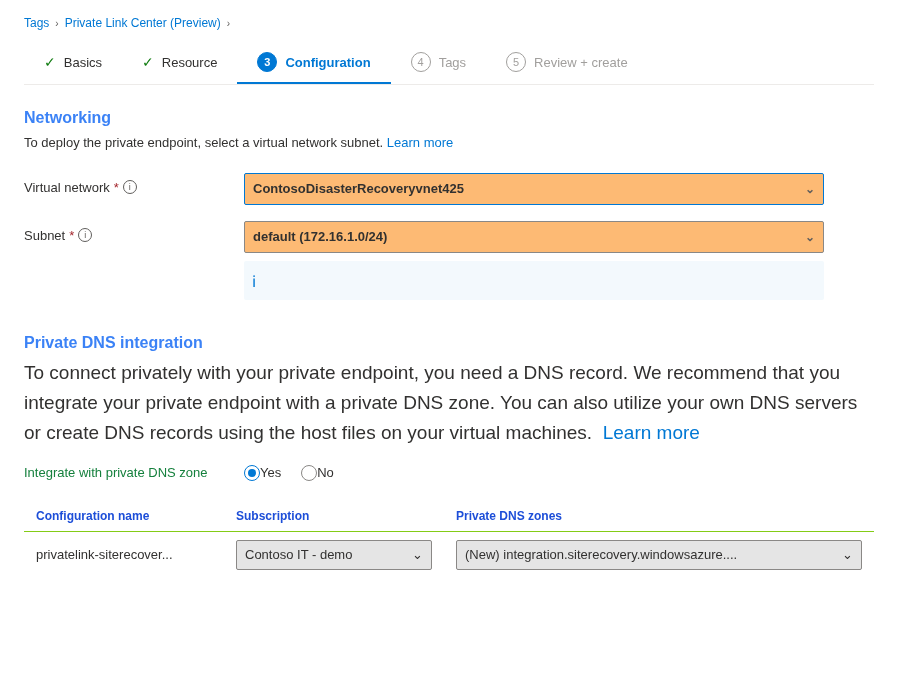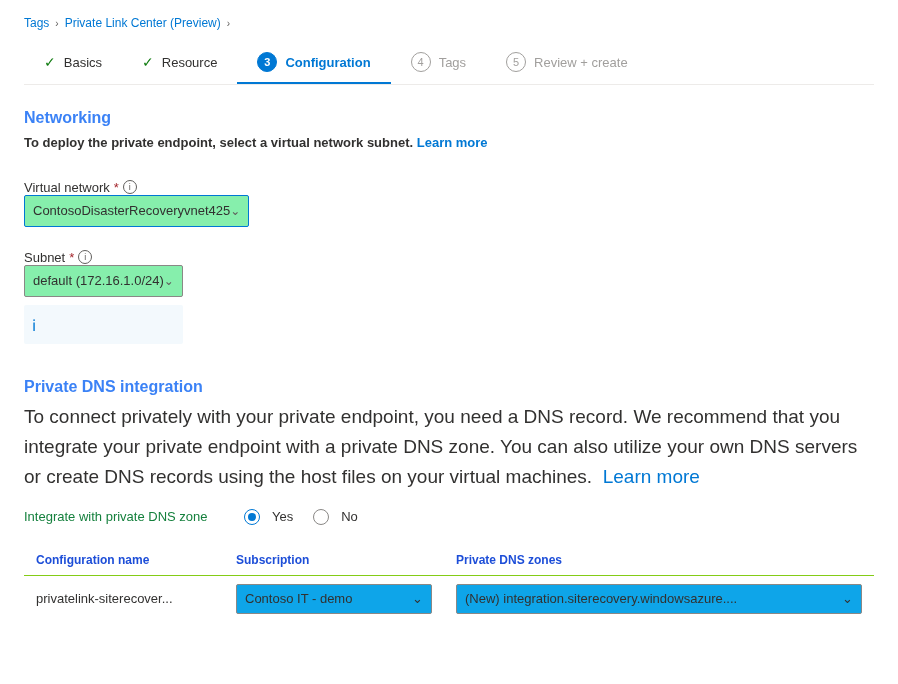--- a/index.html
+++ b/index.html
@@ -21,64 +21,64 @@
     .wizard-tab { display: flex; align-items: center; gap: 8px; padding: 10px 20px; font-size: 13px; color: #605e5c; cursor: pointer; border-bottom: 2px solid transparent; white-space: nowrap; }
     .wizard-tab.completed { color: #323130; }
     .wizard-tab.active { color: #0078d4; border-bottom: 2px solid #0078d4; font-weight: 600; }
     .wizard-tab.inactive { color: #a19f9d; }
     .tab-num { width: 20px; height: 20px; border-radius: 50%; border: 1px solid #a19f9d; display: flex; align-items: center; justify-content: center; font-size: 11px; color: #a19f9d; }
     .tab-num.active-num { background: #0078d4; border-color: #0078d4; color: #fff; }
     .check-icon { color: #107c10; font-size: 14px; }
 
     
     .section-title { font-size: 16px; font-weight: 600; color: #3b82f6; margin-bottom: 6px; }
-    .section-desc { font-size: 13px; color: #323130; margin-bottom: 20px; line-height: 1.5; font-weight: bold; }
+    .section-desc { font-size: 13px; color: #323130; margin-bottom: 20px; line-height: 1.5; }
     .section-desc a { color: #0078d4; text-decoration: none; }
 
     
-    .form-row { display: flex; align-items: flex-start; margin-bottom: 16px; flex-direction: column; }
+    .form-row { display: flex; align-items: flex-start; margin-bottom: 16px; }
     .form-label { width: 220px; min-width: 220px; padding-top: 7px; font-size: 13px; color: #323130; display: flex; align-items: center; gap: 4px; }
     .required { color: #a4262c; }
     .info-icon { width: 14px; height: 14px; border-radius: 50%; border: 1px solid #605e5c; display: inline-flex; align-items: center; justify-content: center; font-size: 9px; color: #605e5c; cursor: pointer; }
 
     .form-control { flex: 1; max-width: 580px; }
 
-    .dropdown { width: 100%; height: 32px; border: 1px solid #0078d4; border-radius: 2px; background: #86efac; display: flex; align-items: center; justify-content: space-between; padding: 0 8px; cursor: pointer; font-size: 13px; color: #323130; }
+    .dropdown { width: 100%; height: 32px; border: 1px solid #0078d4; border-radius: 2px; background: #fdba74; display: flex; align-items: center; justify-content: space-between; padding: 0 8px; cursor: pointer; font-size: 13px; color: #323130; font-weight: bold; }
     .dropdown.normal { border-color: #8a8886; }
     .dropdown .chevron-down { color: #605e5c; font-size: 12px; }
 
     
     .info-box { display: flex; gap: 8px; margin-top: 8px; background: #f3f9fd; border: none; padding: 8px; border-radius: 2px; }
     .info-box-icon { color: #0078d4; font-size: 16px; margin-top: 1px; flex-shrink: 0; }
     .info-box-text { font-size: 12px; color: #323130; line-height: 1.5; }
 
     
     .dns-section { margin-top: 34px; }
     .dns-desc { font-size: 19px; color: #323130; line-height: 1.6; margin-bottom: 16px; }
     .dns-desc a { color: #0078d4; text-decoration: none; }
 
     
     .radio-row { display: flex; align-items: center; margin-bottom: 20px; }
     .radio-label-outer { width: 220px; min-width: 220px; font-size: 13px; color: #15803d; }
     .radio-options { display: flex; align-items: center; gap: 20px; }
-    .radio-option { display: flex; align-items: center; gap: 12px; font-size: 13px; color: #323130; cursor: pointer; }
+    .radio-option { display: flex; align-items: center; gap: 0; font-size: 13px; color: #323130; cursor: pointer; }
     .radio-circle { width: 16px; height: 16px; border-radius: 50%; border: 1px solid #8a8886; display: flex; align-items: center; justify-content: center; flex-shrink: 0; }
     .radio-circle.selected { border-color: #0078d4; }
     .radio-inner { width: 8px; height: 8px; border-radius: 50%; background: #0078d4; }
 
     
     .dns-table { width: 100%; border-collapse: collapse; }
     .dns-table th { text-align: left; padding: 8px 12px; font-weight: 600; font-size: 12px; color: #1d4ed8; border-bottom: 1px solid #84cc16; }
     .dns-table td { padding: 8px 12px; font-size: 13px; color: #323130; border-bottom: 1px solid #edebe9; vertical-align: middle; }
     .dns-table tr:last-child td { border-bottom: none; }
     .col-name { width: 200px; }
     .col-sub { width: 220px; }
     .col-dns { }
 
-    .table-dropdown { height: 30px; border: 1px solid #8a8886; border-radius: 2px; background: #0ea5e9; display: flex; align-items: center; justify-content: space-between; padding: 0 8px; cursor: pointer; font-size: 13px; color: #323130; width: 100%; }
+    .table-dropdown { height: 30px; border: 1px solid #8a8886; border-radius: 2px; background: #e5e5e5; display: flex; align-items: center; justify-content: space-between; padding: 0 8px; cursor: pointer; font-size: 13px; color: #323130; width: 100%; }
   </style>
 </head>
 <body>
 
 <div class="page">
 
   <div class="breadcrumb">
     <a href="#">Tags</a>
     <span class="chevron">›</span>
     <a href="#">Private Link Center (Preview)</a>

